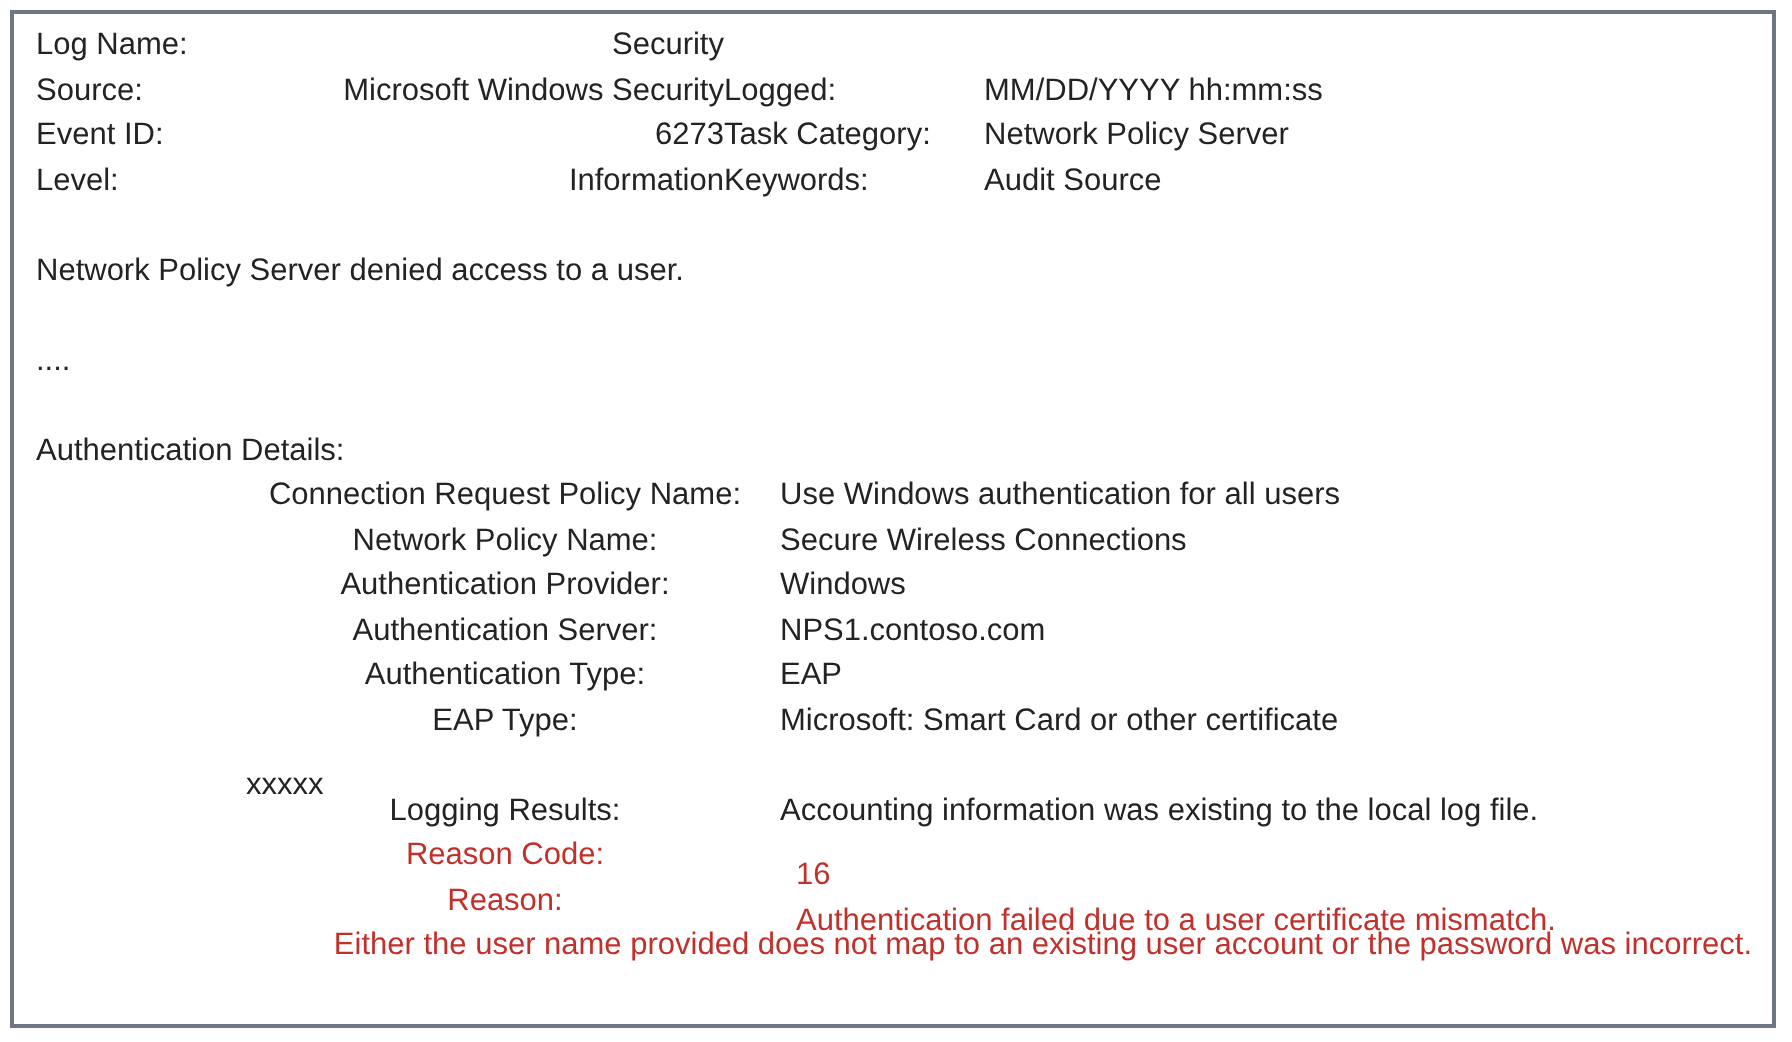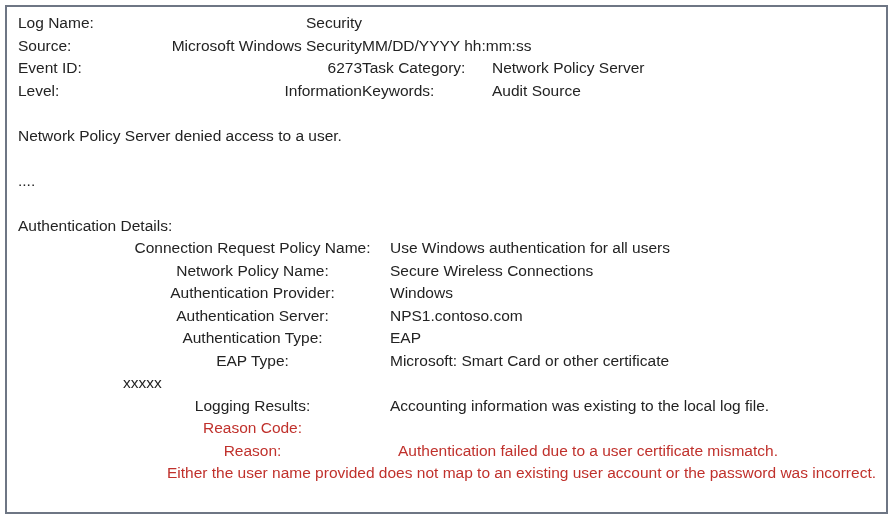--- a/index.html
+++ b/index.html
@@ -36,40 +36,41 @@
     overflow: visible;
   }
   .hrow { display: flex; }
   .hrow .c1 { width: 100px; flex: none; }
   .hrow .c2 { width: 244px; flex: none; text-align: right; }
   .hrow .c3 { width: 130px; flex: none; }
   .hrow .c4 { flex: 1; }
   .drow { display: flex; padding-left: 97px; }
   .drow .dlabel { width: 275px; flex: none; text-align: center; }
   .drow .dvalue { flex: 1; }
-  .drow .dvalue.shift { padding-left: 8px; }
+  .drow .dvalue.shift { padding-left: 8px; margin-top: 10px; }
   .red { color: var(--highlight); }
   .footer { margin-left: -5px; text-align: right; }
 </style>
 </head>
 <body>
 
 <div class="page">
   <div class="frame">
 
     <div>
       <div class="hrow">
         <span class="c1">Log Name:</span>
         <span class="c2">Security</span>
         <span class="c3"></span>
         <span class="c4"></span>
       </div>
       <div class="hrow">
         <span class="c1">Source:</span>
         <span class="c2">Microsoft Windows Security</span>
+        <span class="c3">Logged:</span>
         <span class="c4">MM/DD/YYYY hh:mm:ss</span>
       </div>
       <div class="hrow">
         <span class="c1">Event ID:</span>
         <span class="c2">6273</span>
         <span class="c3">Task Category:</span>
         <span class="c4">Network Policy Server</span>
       </div>
       <div class="hrow">
         <span class="c1">Level:</span>
@@ -113,20 +114,21 @@
       </div>
       <div class="drow">
         <span class="dvalue shift">xxxxx</span>
       </div>
       <div class="drow">
         <span class="dlabel">Logging Results:</span>
         <span class="dvalue">Accounting information was existing to the local log file.</span>
       </div>
       <div class="drow red">
         <span class="dlabel">Reason Code:</span>
+        <span class="dvalue shift">16</span>
       </div>
       <div class="drow red">
         <span class="dlabel">Reason:</span>
         <span class="dvalue shift">Authentication failed due to a user certificate mismatch.</span>
       </div>
     </div>
 
     <div class="line red footer">Either the user name provided does not map to an existing user account or the password was incorrect.</div>
 
   </div>

